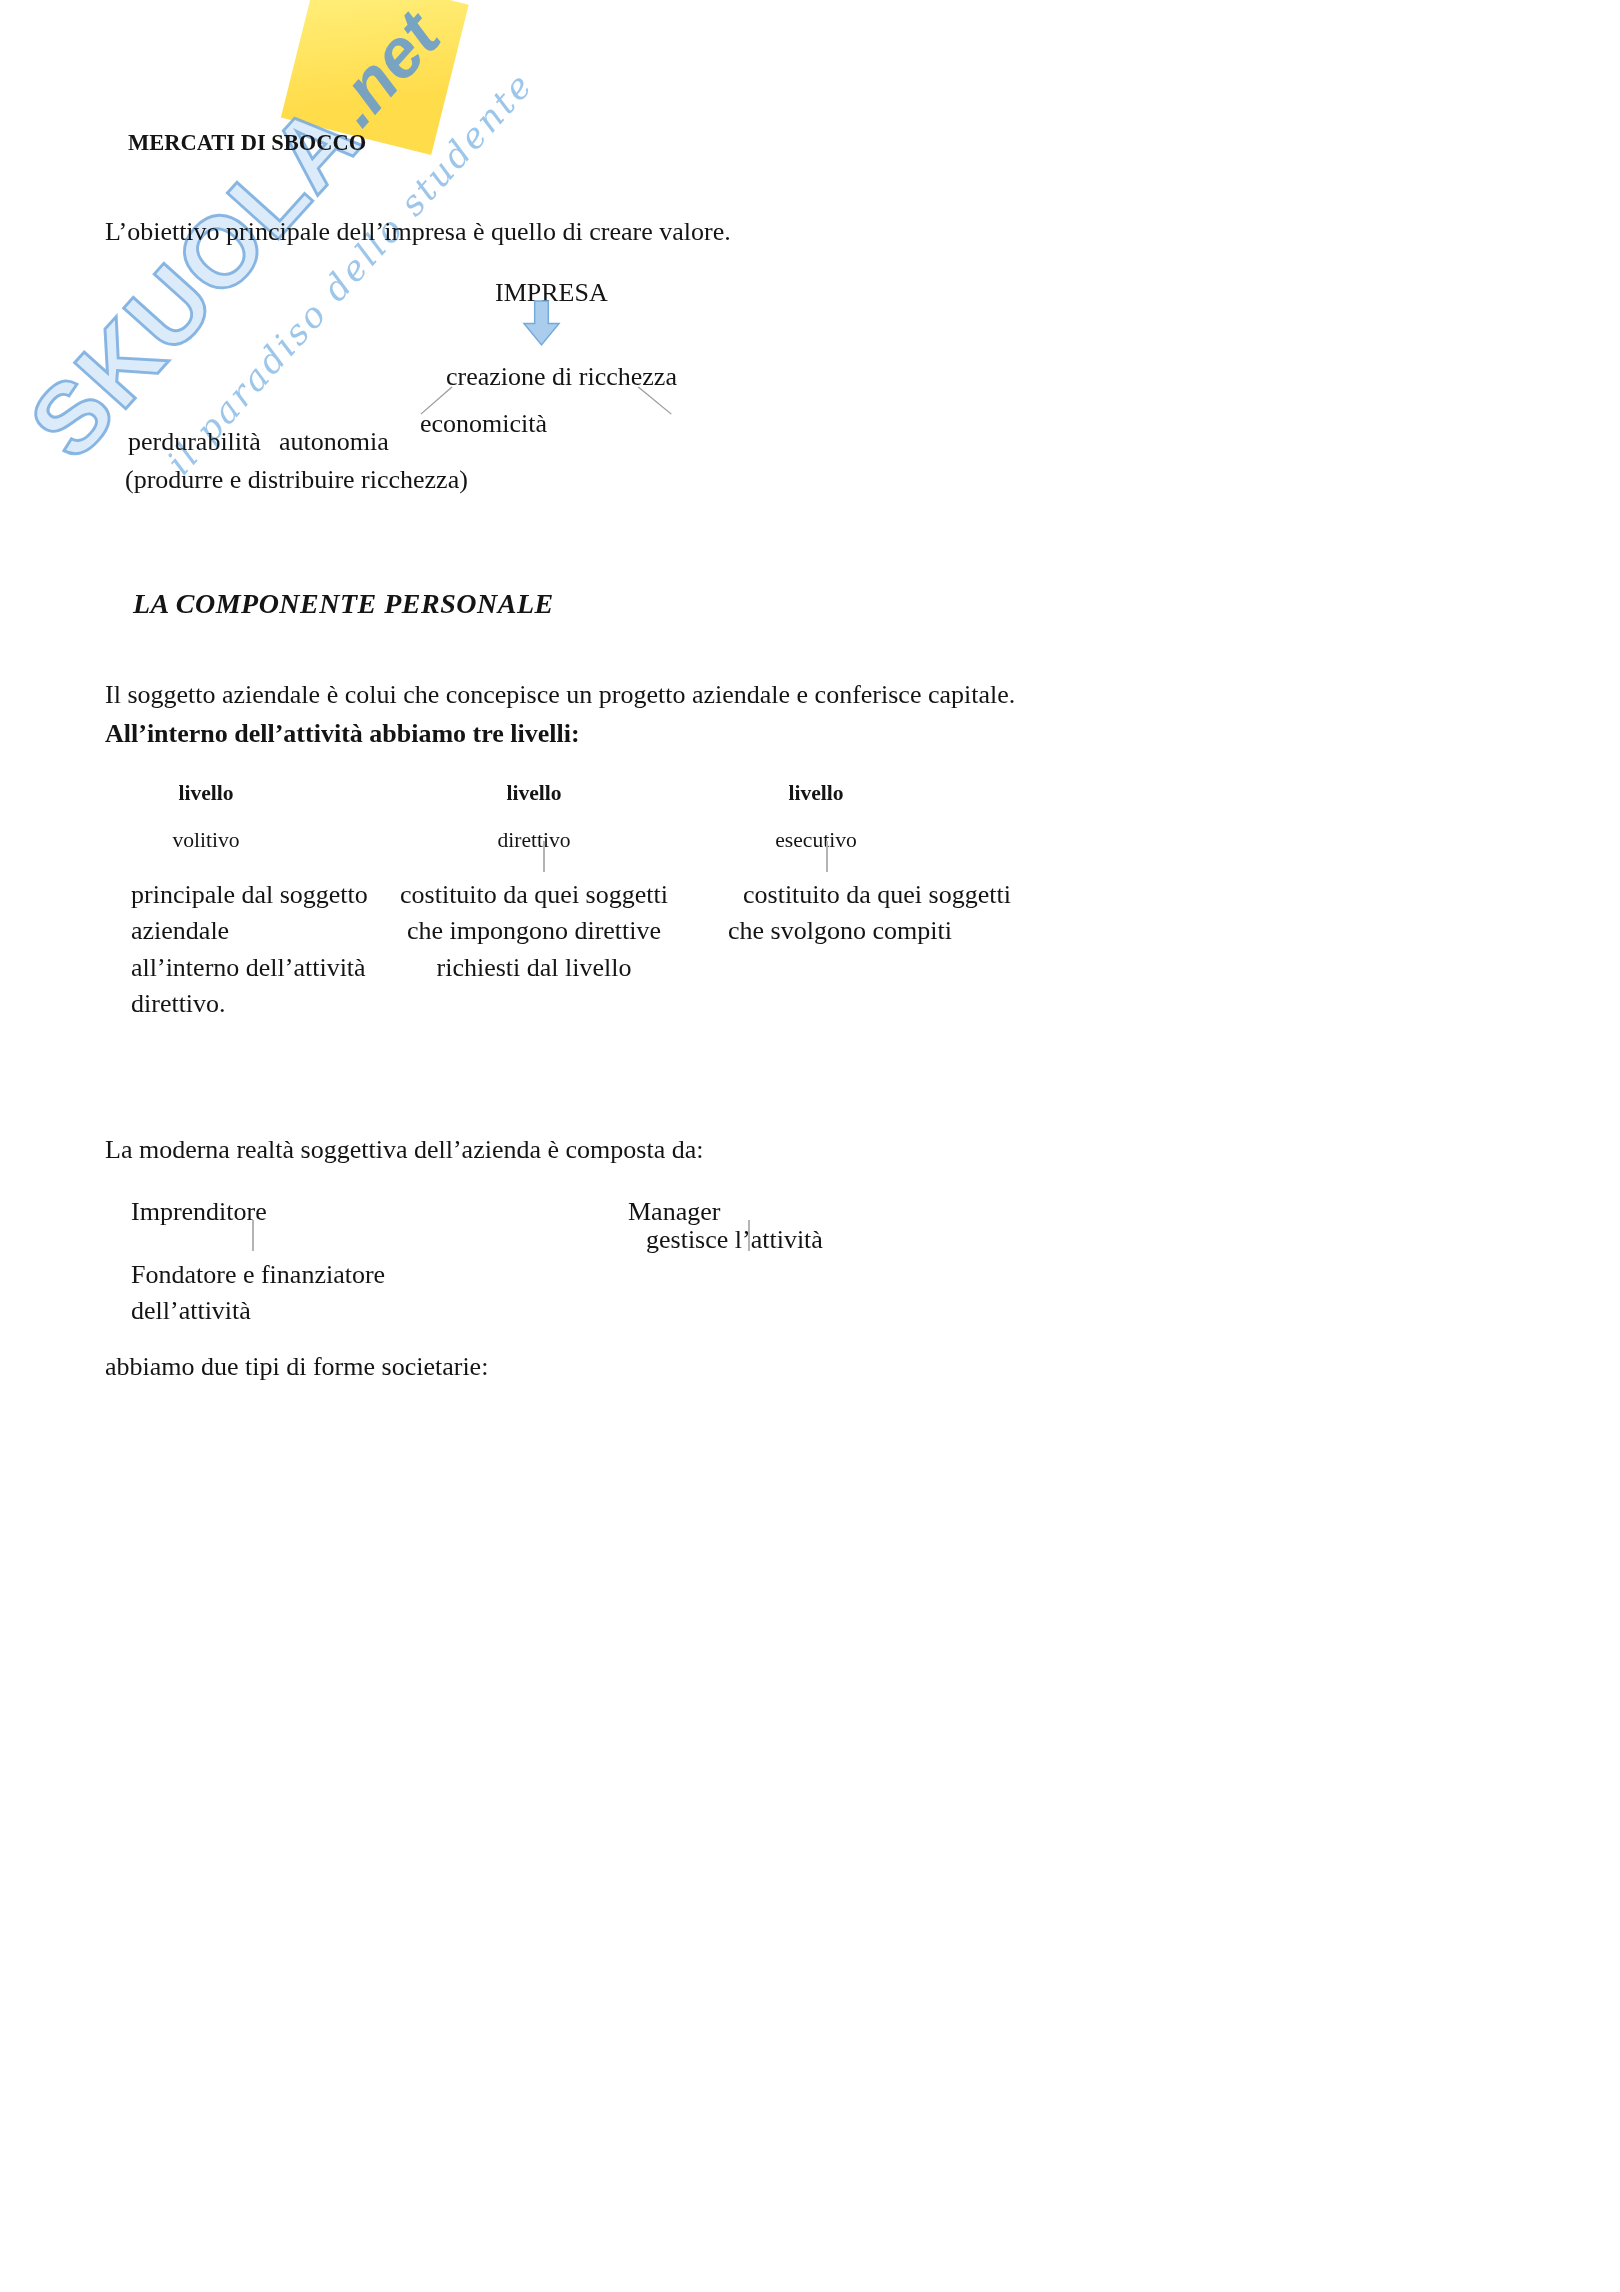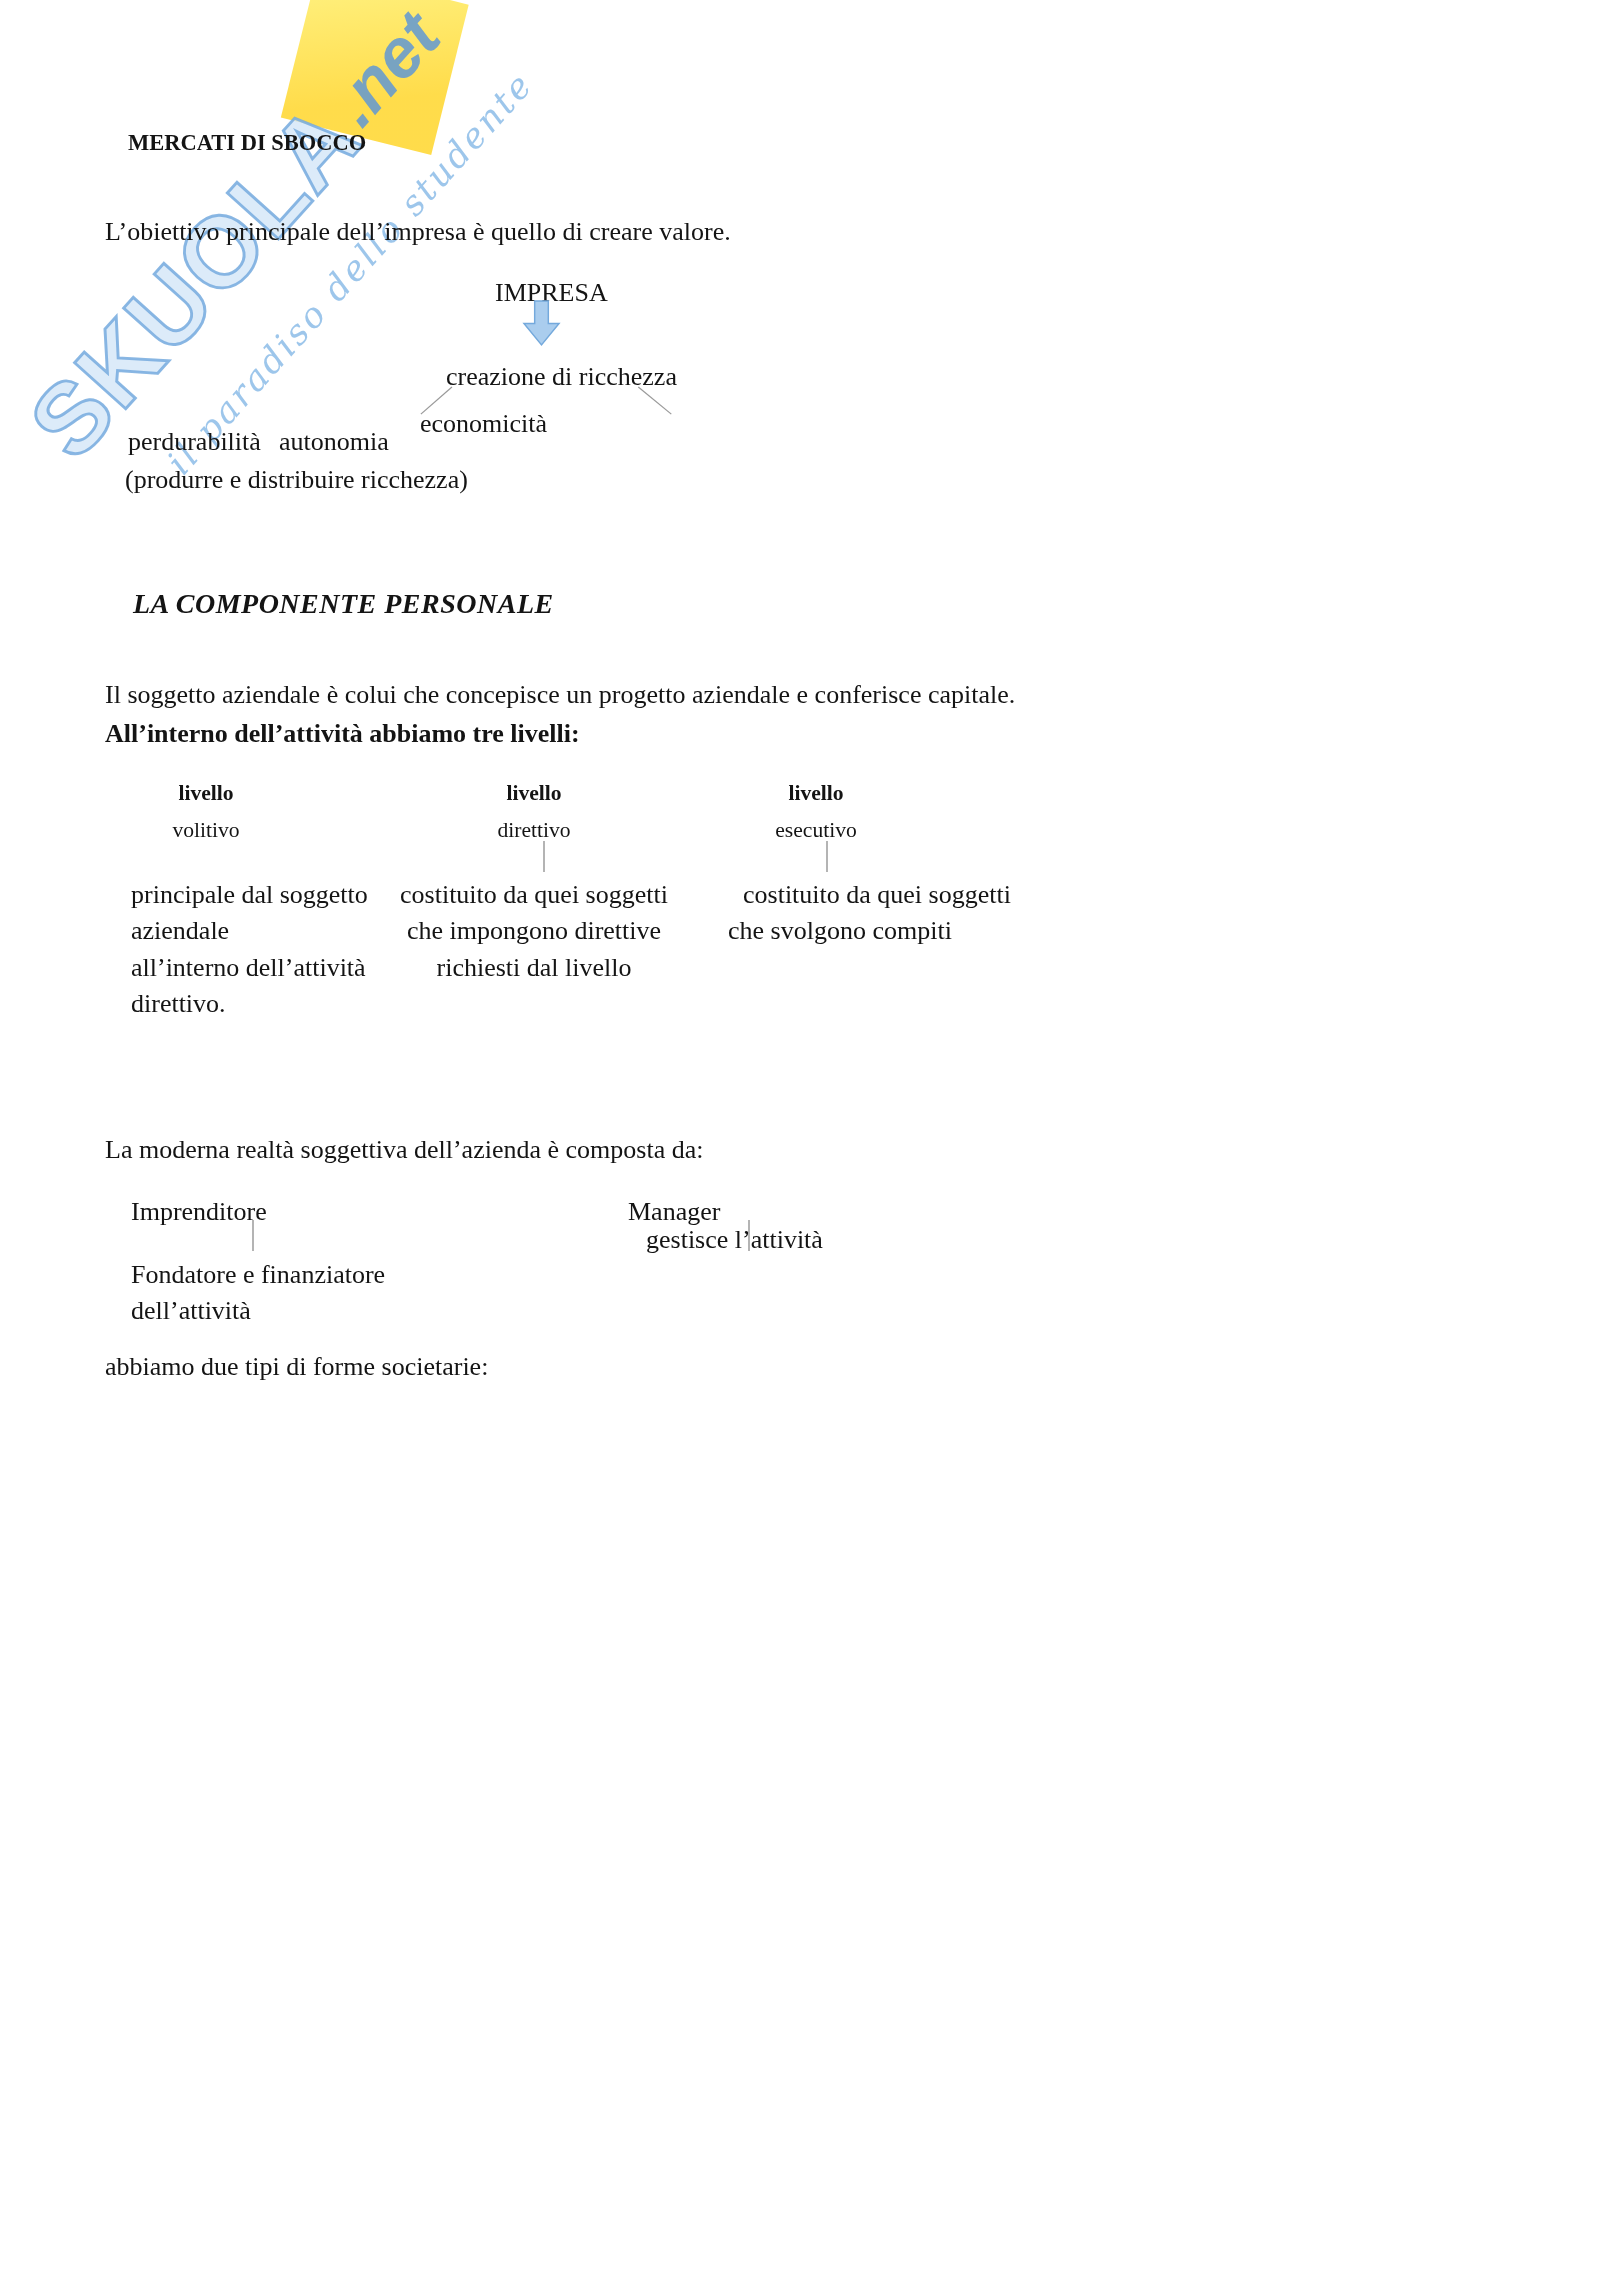--- a/index.html
+++ b/index.html
@@ -10,21 +10,21 @@
     position: relative;
     overflow: hidden;
     font-family: "Liberation Serif", serif;
     color: #141414;
   }
   .abs { position: absolute; z-index: 1; }
   .txt { font-size: 26px; line-height: 1.2; white-space: nowrap; }
   .h1 { font-size: 22.5px; font-weight: bold; white-space: nowrap; }
   .h2 { font-size: 28px; font-weight: bold; font-style: italic; letter-spacing: 0.5px; white-space: nowrap; }
   .level-head { font-size: 21.6px; font-weight: bold; text-align: center; white-space: nowrap; }
-  .level-sub { font-size: 21.6px; text-align: center; white-space: nowrap; }
+  .level-sub { font-size: 21.6px; text-align: center; white-space: nowrap; margin-top: 10px; }
   .center { text-align: center; }
   .tick {
     width: 2px; height: 31px;
     background: #b4b4b4;
   }
   .branch-lines line { stroke: #9a9a9a; stroke-width: 1.3; }
   .arrow-svg path { stroke: #74a9dc; stroke-width: 1.5; }
 
   
   .watermark {

